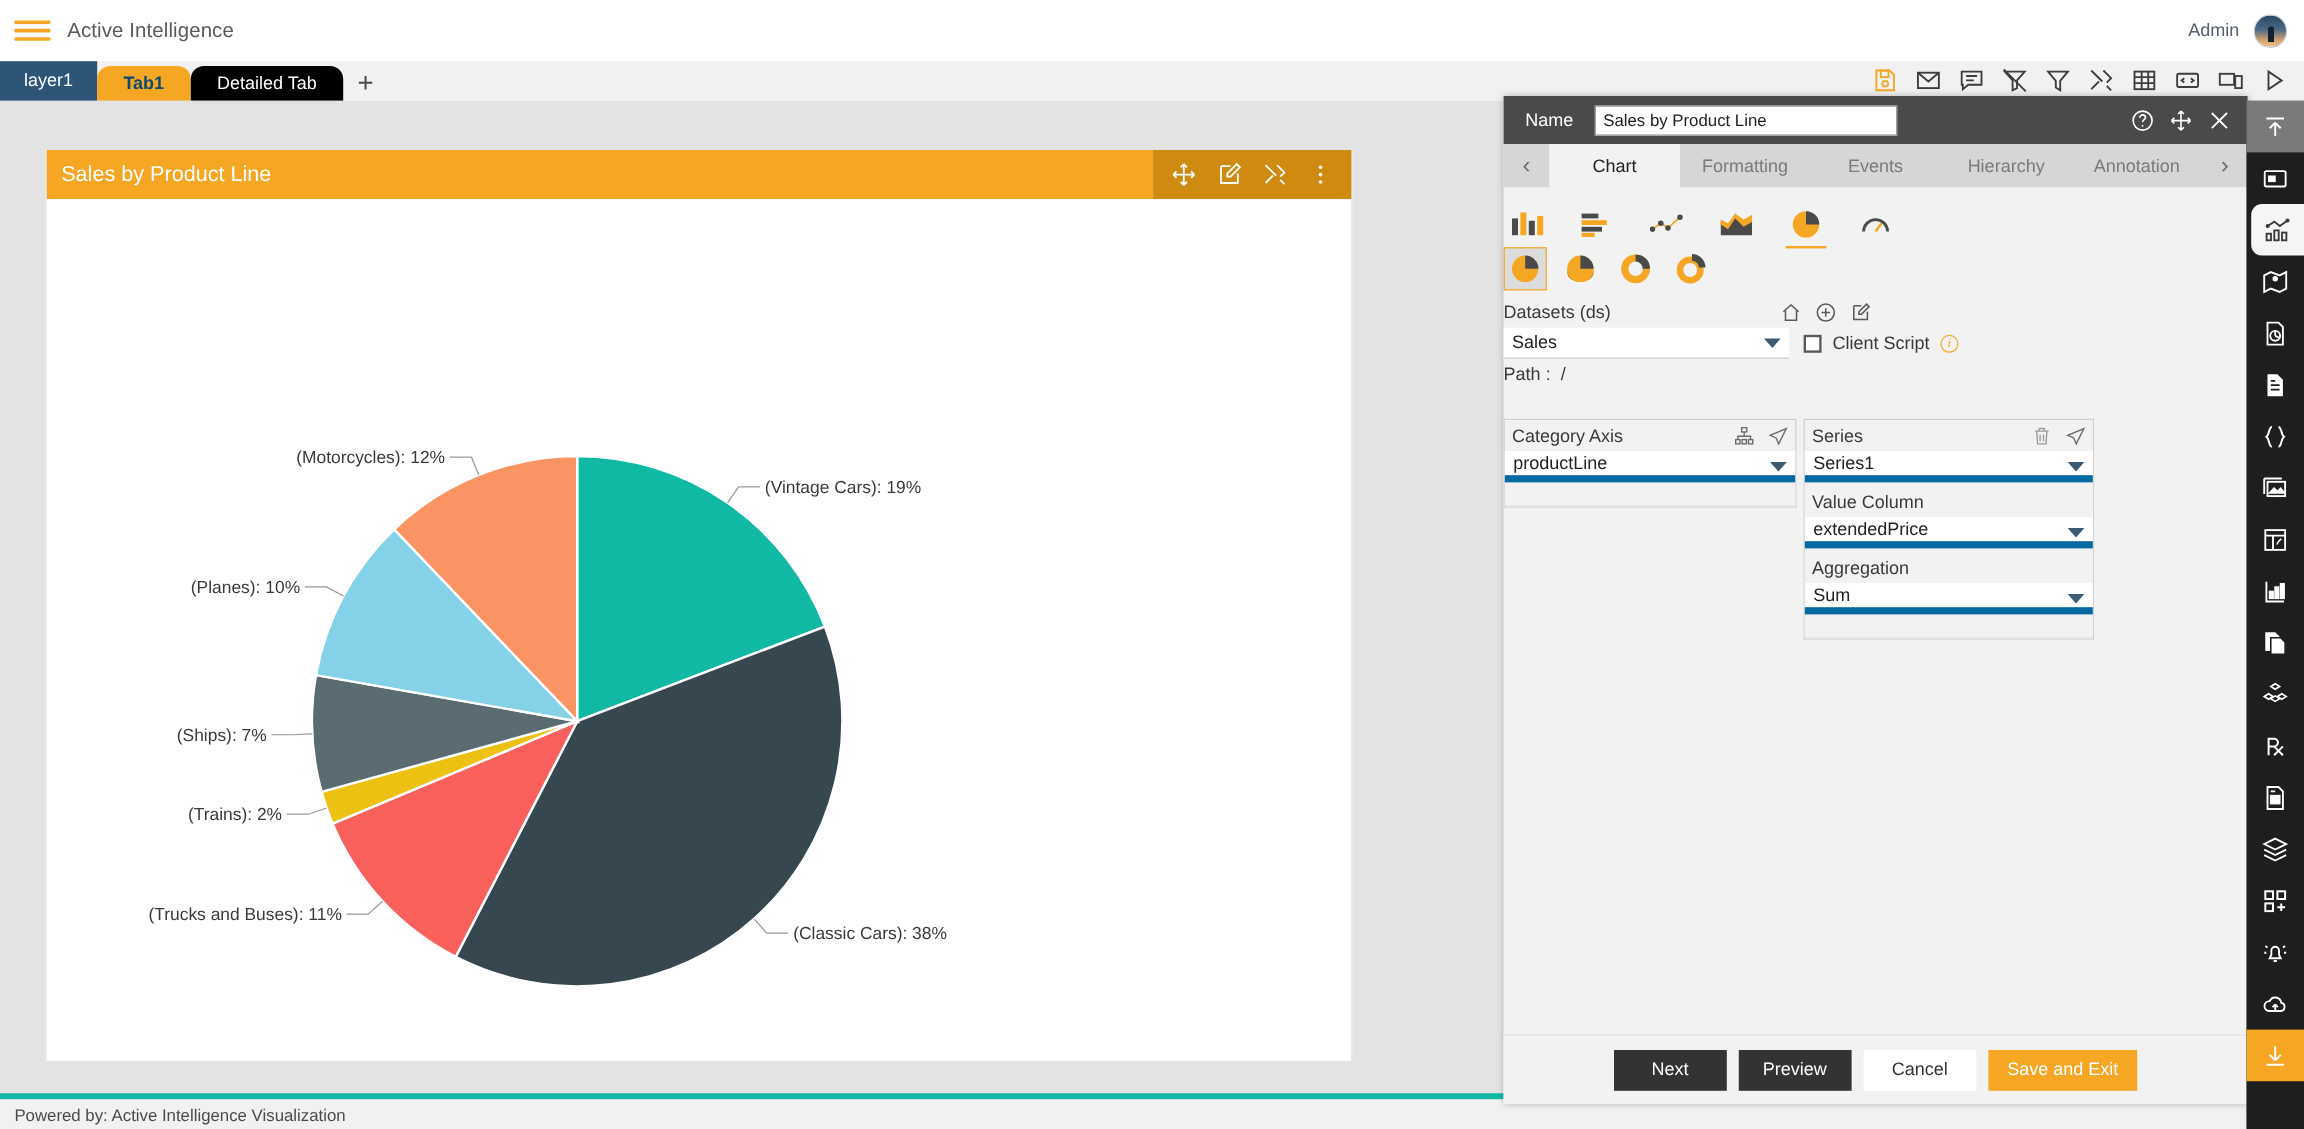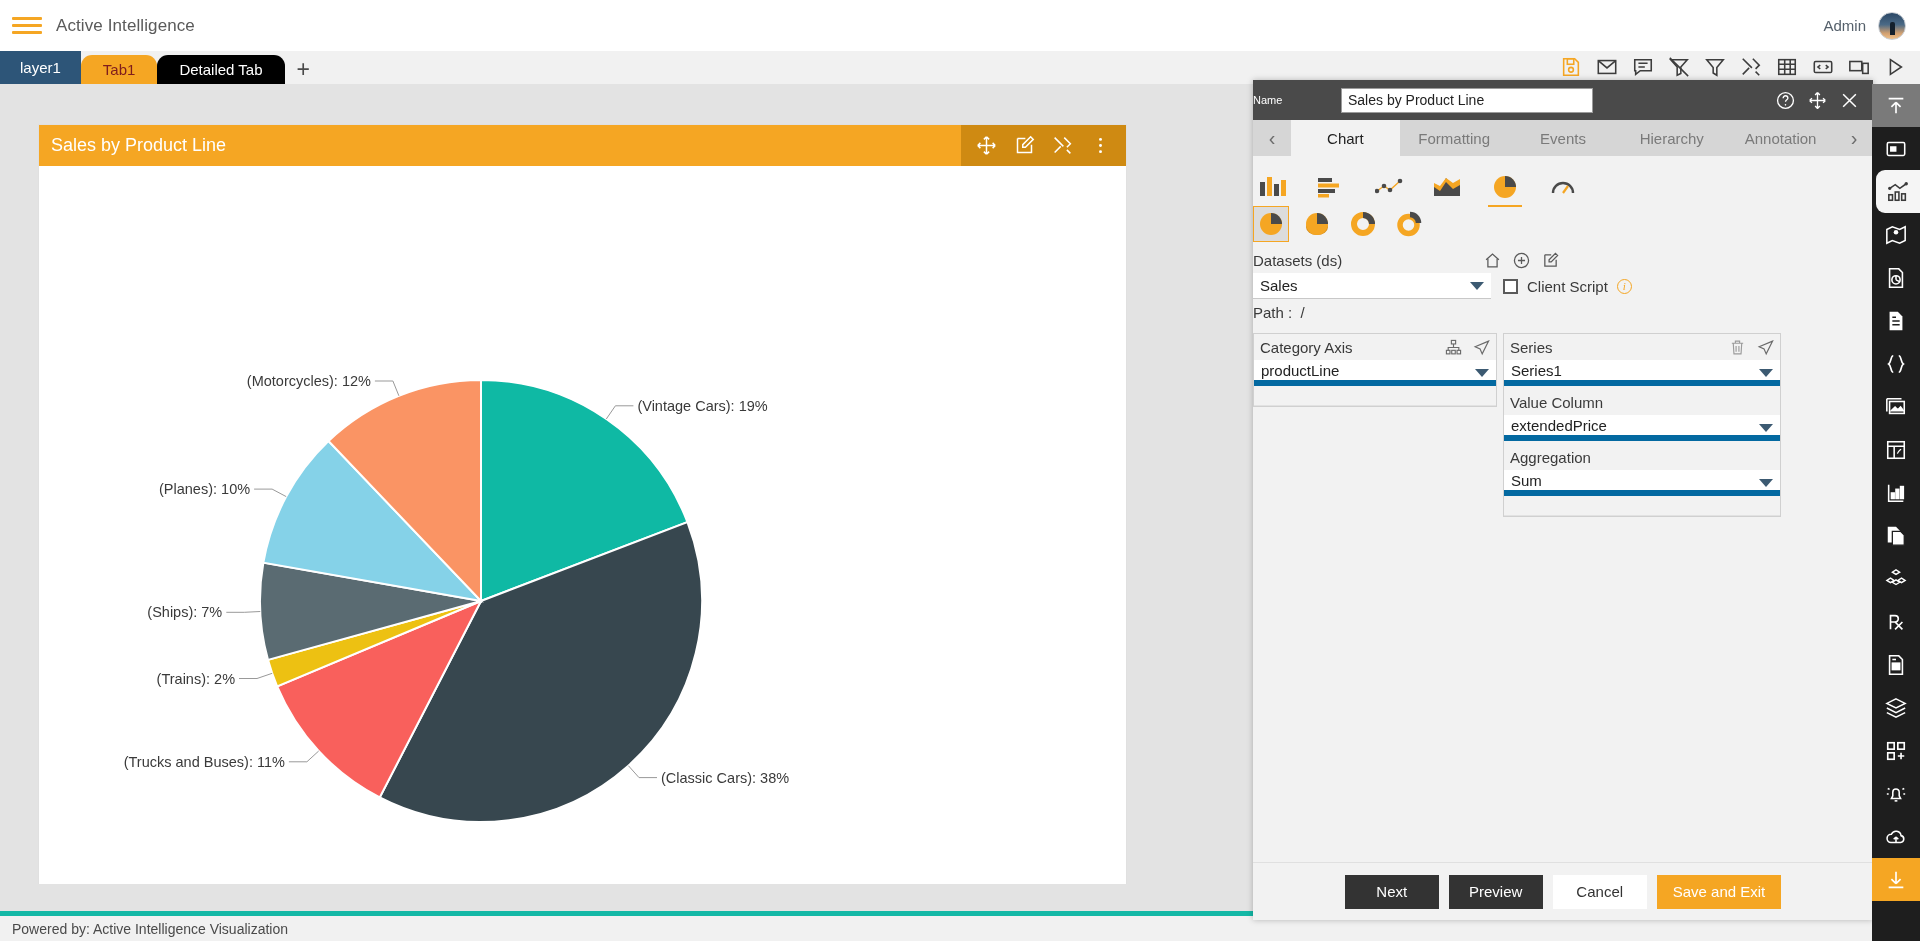--- a/index.html
+++ b/index.html
@@ -29,21 +29,21 @@
 
   
   #tabstrip {
     position: absolute; left: 0; top: 51px; width: 1920px; height: 33px;
     background: #f1f1f1; display: flex; align-items: flex-end;
   }
   .ltab { height: 33px; padding: 0 20px; display: flex; align-items: center;
     font-size: 15px; color: #ffffff; background: #2d5578; cursor: pointer; }
   .ptab { height: 29px; margin-top: 4px; padding: 0 22px; display: flex; align-items: center;
     font-size: 15px; border-radius: 11px 11px 0 0; cursor: pointer; }
-  .ptab.active { background: #f5a623; color: #7f1d1d; }
+  .ptab.active { background: #f5a623; color: #0c4a6e; font-weight: bold; }
   .ptab.inactive { background: #000000; color: #ffffff; }
   #tab-add { font-size: 23px; color: #4a4a4a; padding: 0 12px 3px 12px; cursor: pointer; line-height: 1; }
   #tabstrip-icons { margin-left: auto; display: flex; align-items: center; gap: 14px;
     padding: 0 14px 6px 0; }
   .tsi { width: 22px; height: 22px; cursor: pointer; color: #3d3d3d; }
   .tsi svg { display: block; }
 
   
   #canvas { position: absolute; left: 0; top: 84px; width: 1253px; height: 827px;
     background: #e3e3e3; }
@@ -62,21 +62,21 @@
   
   #footer { position: absolute; left: 0; top: 911px; width: 1920px; height: 30px;
     background: #f1f1f1; display: flex; align-items: center;
     border-top: 5px solid #14b8a6; }
   #footer-text { font-size: 14px; color: #4a4a4a; padding-left: 12px; }
 
   
   #panel { position: absolute; left: 1253px; top: 80px; width: 620px; height: 840px;
     background: #f2f2f2; box-shadow: 0 0 6px rgba(0,0,0,.25); }
   #panel-header { height: 40px; background: #4a4a4a; display: flex; align-items: center; }
-  #name-label { color: #ffffff; font-size: 11px; width: 88px; text-align: left; }
+  #name-label { color: #ffffff; font-size: 15px; width: 76px; text-align: center; }
   #name-input { width: 252px; height: 25px; font-size: 14px; padding: 0 6px;
     border: 1px solid #9b9b9b; background: #ffffff; color: #222; font-family: "Liberation Sans", sans-serif; }
   #panel-header-icons { margin-left: auto; display: flex; align-items: center; gap: 13px; padding-right: 14px; }
   .phi { width: 19px; height: 19px; color: #ffffff; cursor: pointer; }
   .phi svg { display: block; }
 
   #tabrow { height: 36px; background: #d6d6d6; display: flex; align-items: stretch; }
   .tabnav { width: 38px; display: flex; align-items: center; justify-content: center;
     color: #6b6b6b; font-size: 20px; cursor: pointer; }
   .ptabitem { flex: 1; display: flex; align-items: center; justify-content: center;
@@ -111,23 +111,23 @@
   #ds-line { display: flex; align-items: center; margin-top: 4px; gap: 12px; }
   #ds-select { width: 238px; }
   #client-script { display: flex; align-items: center; gap: 9px; }
   #cs-box { width: 15px; height: 15px; border: 2px solid #5a5a5a; background: #fff; cursor: pointer; }
   #cs-text { font-size: 15px; color: #3a3a3a; }
   #cs-info { width: 15px; height: 15px; border: 1.6px solid #f5a623; border-radius: 50%;
     color: #f5a623; font-size: 11px; display: flex; align-items: center; justify-content: center;
     font-style: italic; font-family: "Liberation Serif", serif; cursor: pointer; }
   #path-line { font-size: 15px; color: #3a3a3a; margin-top: 5px; }
 
-  #cols { display: flex; gap: 6px; margin-top: 12px; }
+  #cols { display: flex; gap: 6px; margin-top: 28px; }
   #col-left { width: 244px; }
-  #col-right { width: 278px; }
+  #col-right { width: 242px; }
   .boxhead { display: flex; align-items: center; background: #f2f2f2;
     border: 1px solid #d0d0d0; border-bottom: none; height: 27px; padding: 0 6px; }
   .boxhead .sec-label { font-size: 15px; }
   .boxhead-icons { margin-left: auto; display: flex; gap: 11px; }
   .bhi { width: 17px; height: 17px; color: #6a6a6a; cursor: pointer; }
   .bhi svg { display: block; }
   .boxbody { border: 1px solid #d0d0d0; border-top: none; background: #fafafa; padding: 0; }
   .boxbody .sel { border: none; border-bottom: 6px solid #0369a1; }
   .sublabel { font-size: 15px; color: #3a3a3a; padding: 8px 6px 4px 6px; background: #f2f2f2; }
   .spacer20 { height: 20px; background: #f2f2f2; border-bottom: 1px solid #e2e2e2; }

